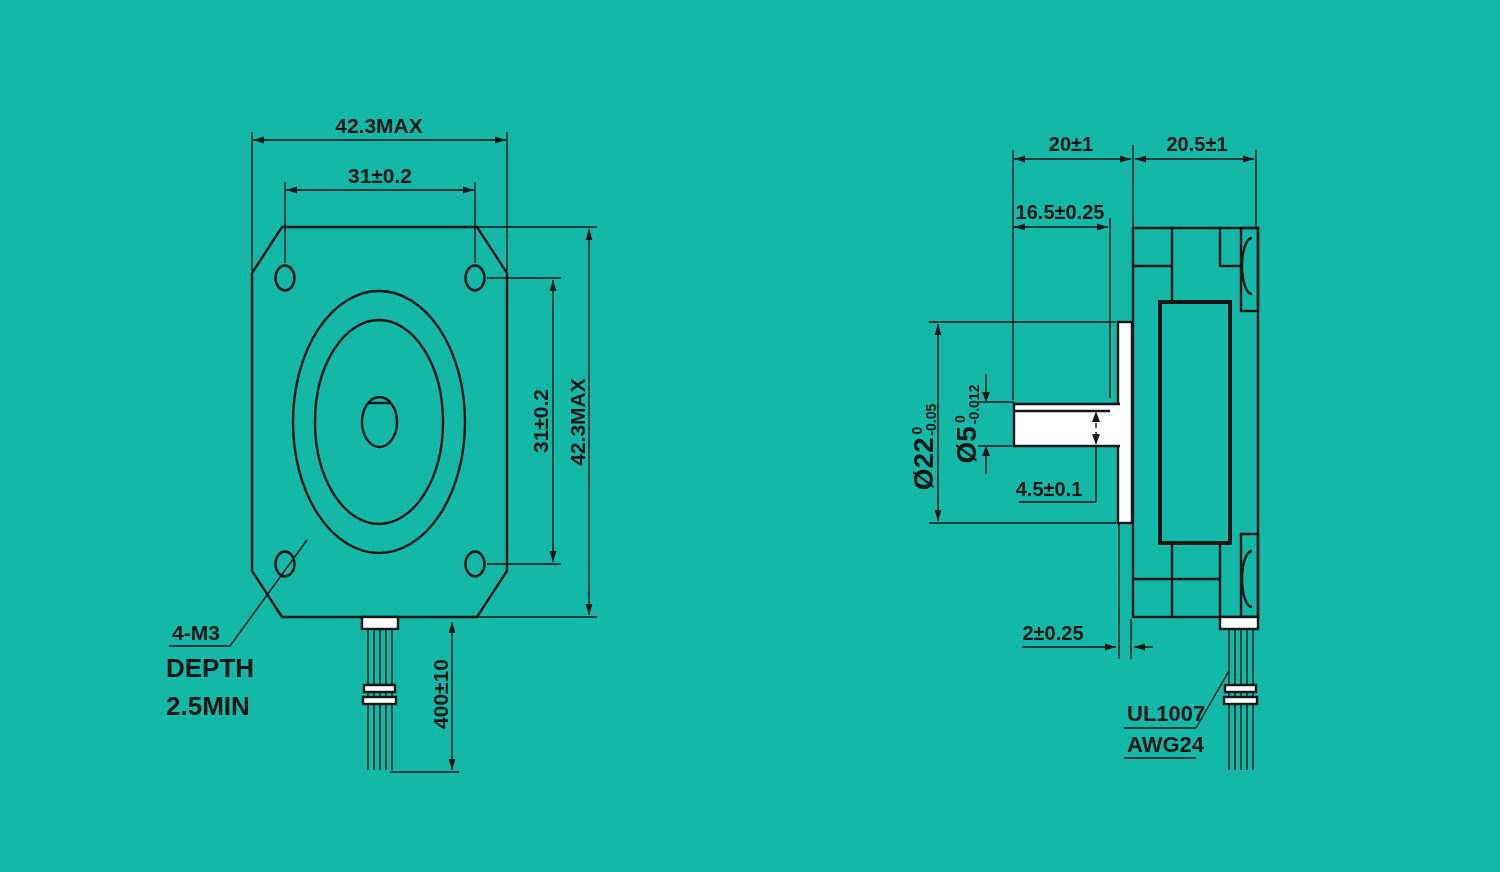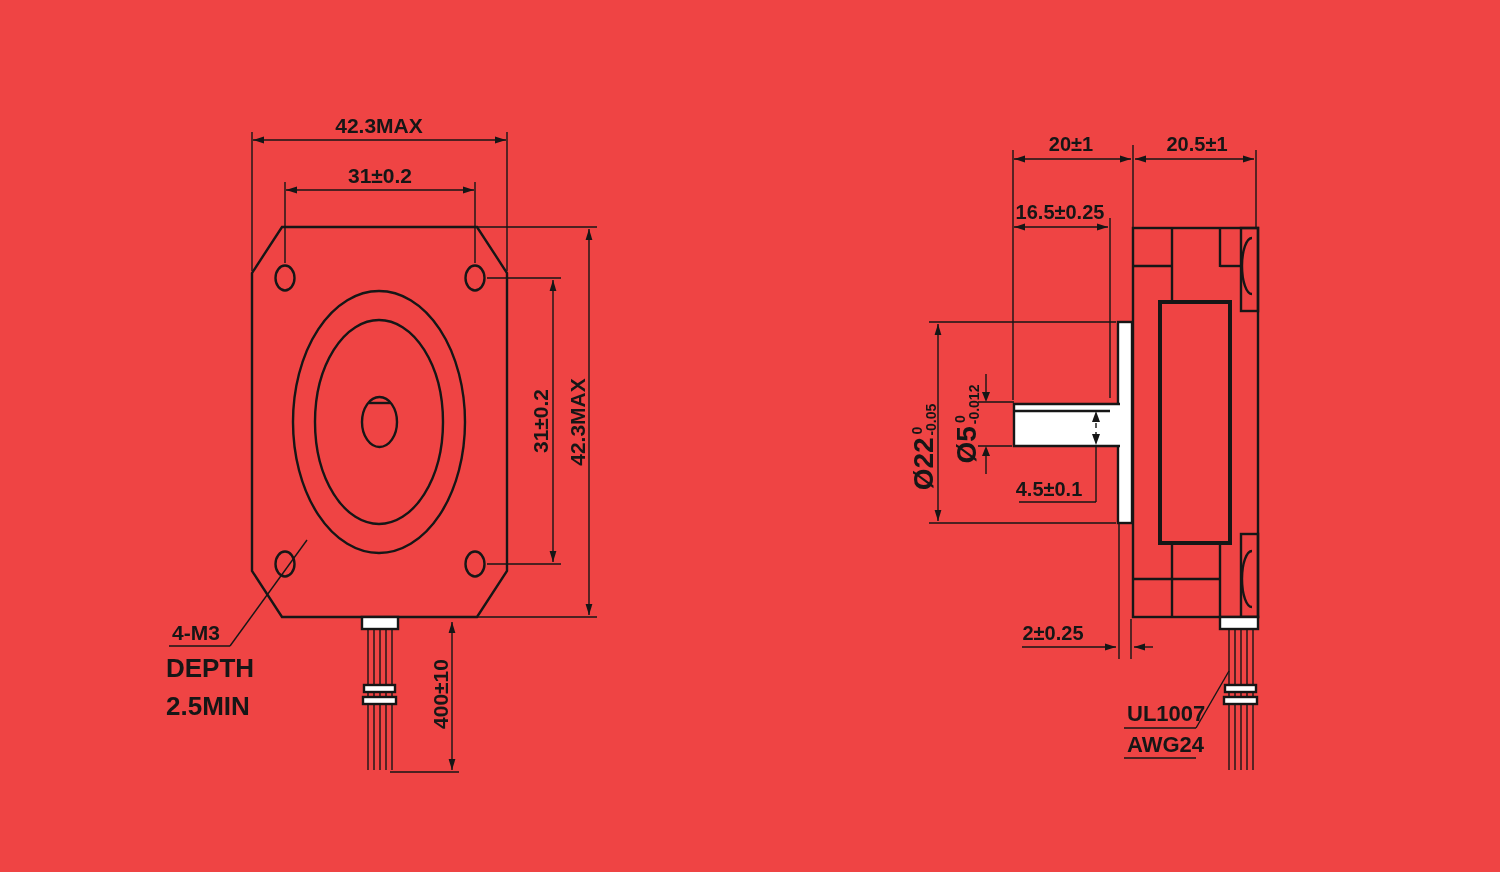--- a/index.html
+++ b/index.html
@@ -1,16 +1,16 @@
 <!DOCTYPE html>
 <html><head>
 <meta charset="utf-8">
 <style>
   html,body{margin:0;padding:0;background:#fff;}
-  #canvas{position:relative;width:1500px;height:872px;background:#ef4444;overflow:hidden;}
+  #canvas{position:relative;width:1500px;height:872px;background:#14b8a6;overflow:hidden;}
   svg{position:absolute;inset:0;}
   .ln{stroke:#161616;stroke-width:2.4;fill:none;stroke-linecap:butt;stroke-linejoin:miter;}
   .thin{stroke:#161616;stroke-width:1.4;fill:none;}
   .dim{stroke:#161616;stroke-width:1.4;fill:none;}
   .bold{stroke:#161616;stroke-width:4;fill:none;}
   .wfill{fill:#ffffff;}
   .arr{fill:#161616;stroke:none;}
   .dash{stroke:#161616;stroke-width:1.4;fill:none;stroke-dasharray:5 4;}
   text{font-family:"Liberation Sans","DejaVu Sans",sans-serif;font-weight:700;fill:#161616;}
   .t21{font-size:21px;}

